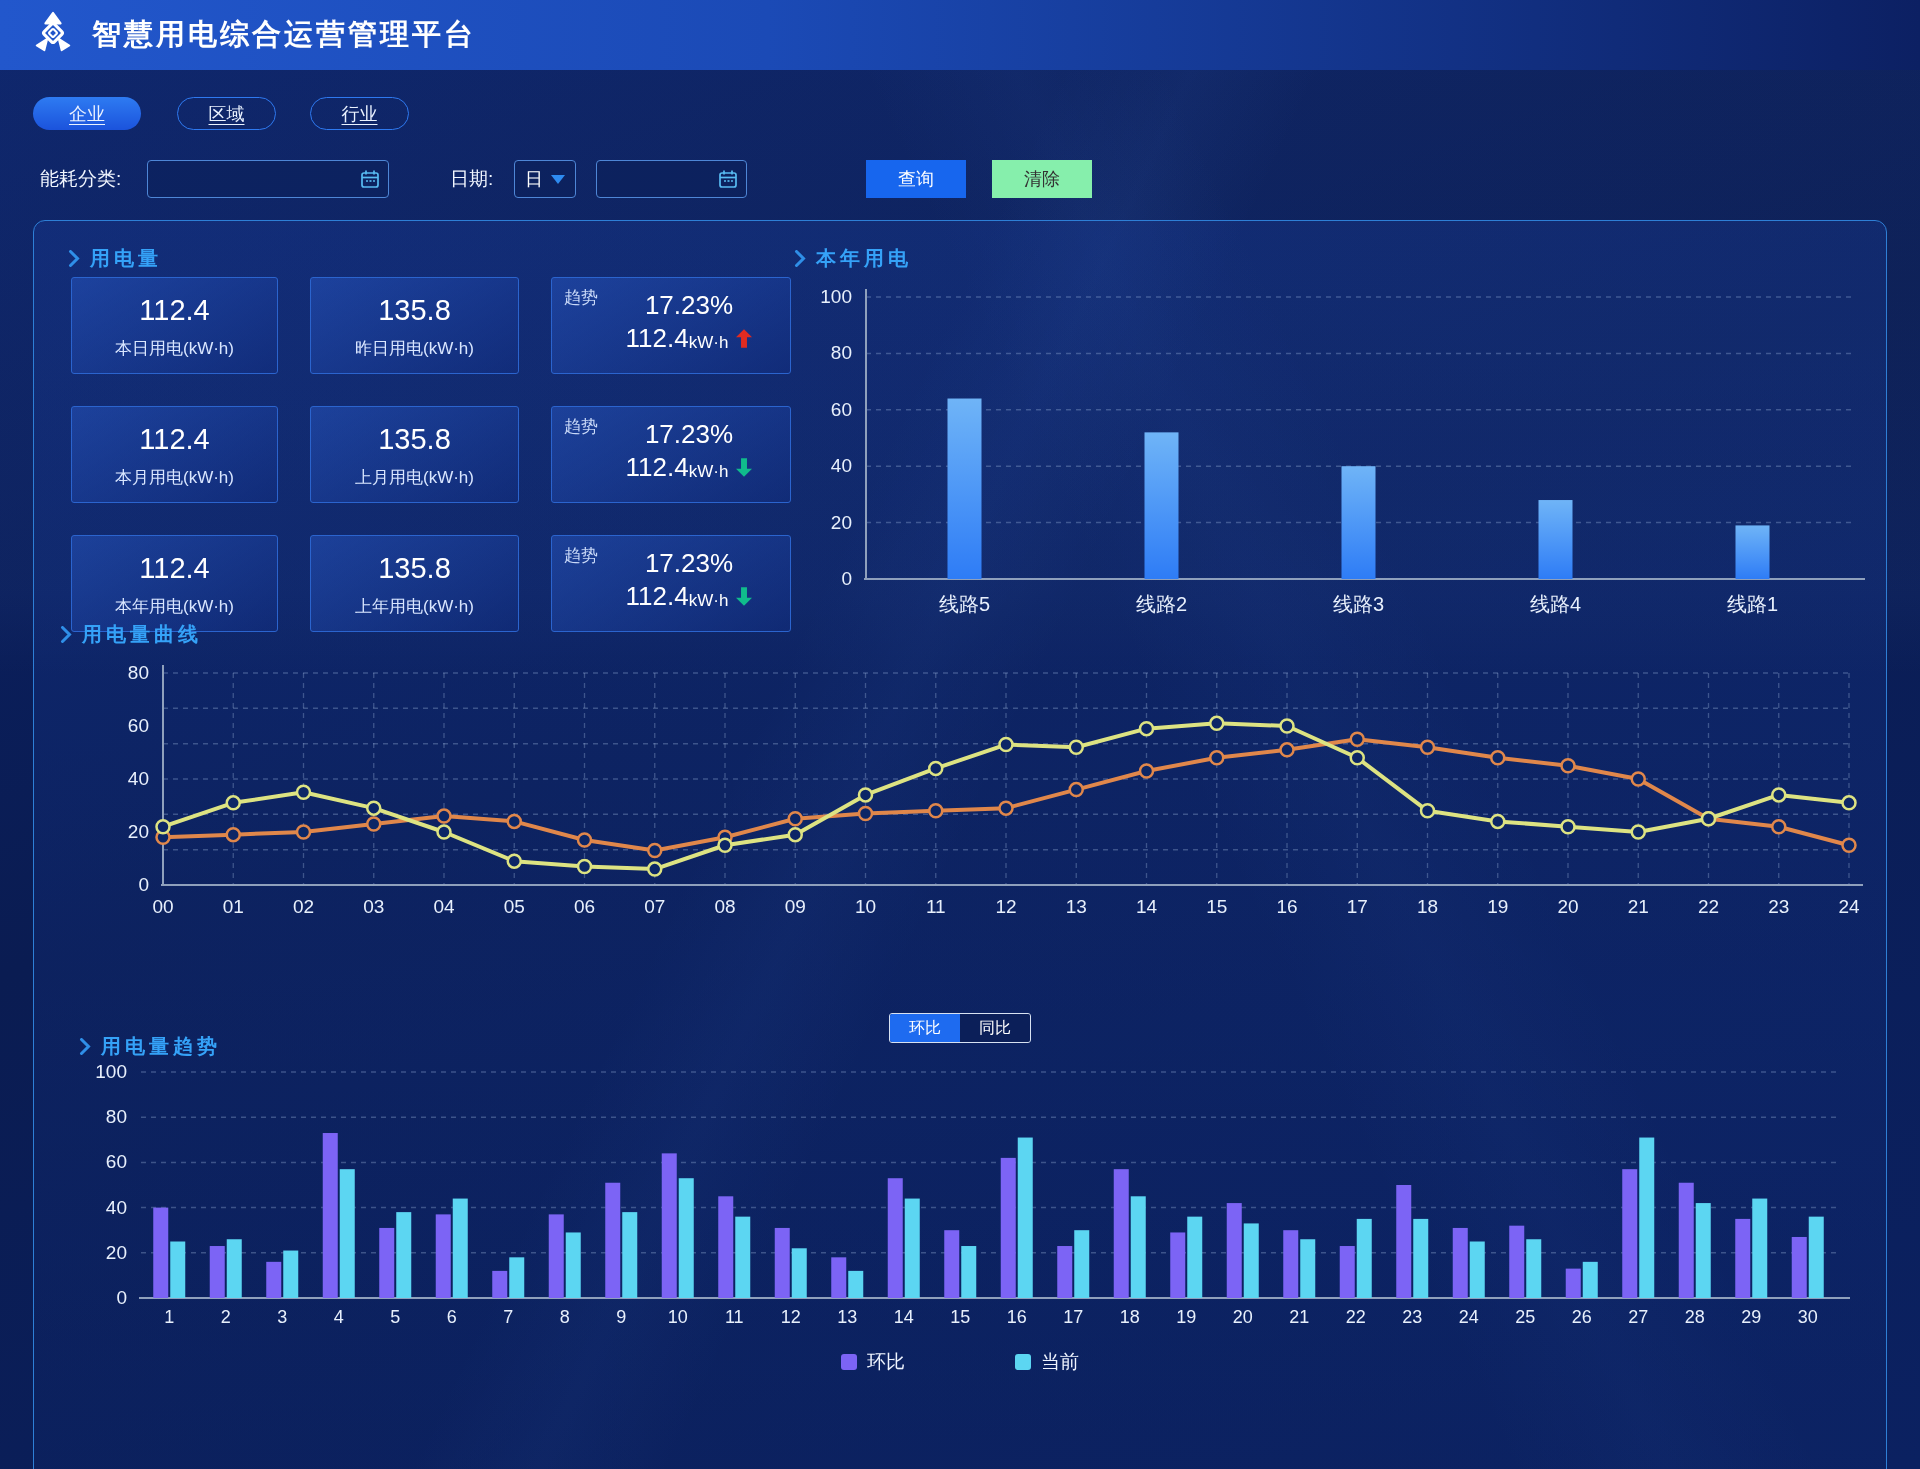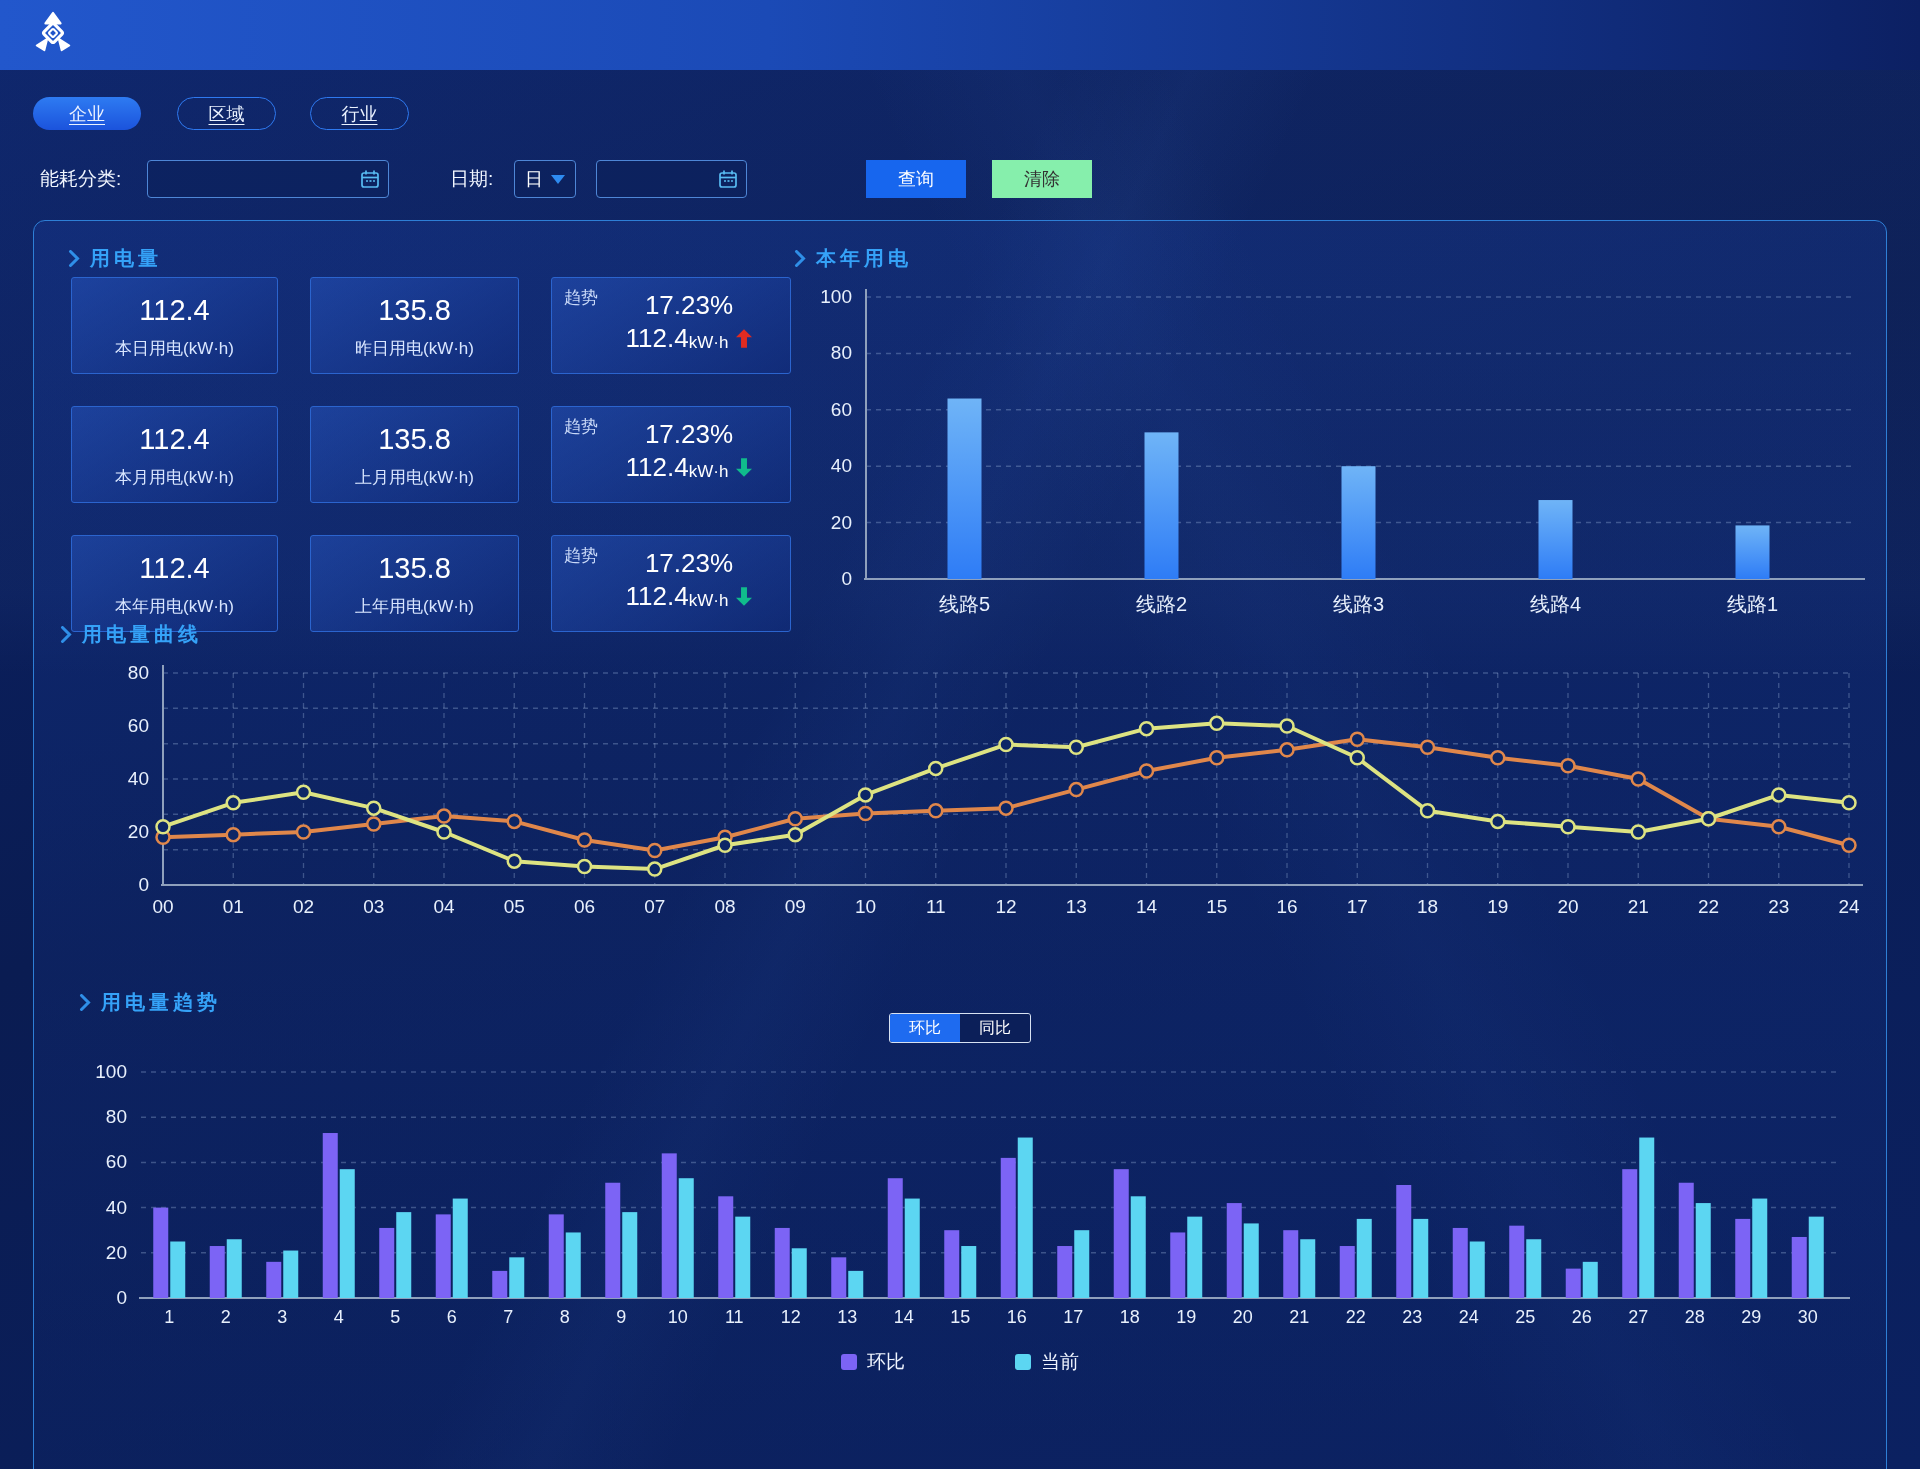--- a/index.html
+++ b/index.html
@@ -83,20 +83,21 @@
 <header class="header">
   <span>
     <svg width="46" height="46" viewBox="0 0 48 48">
       <path d="M24 3 L32 14 L16 14 Z" fill="#fff" stroke="#fff" stroke-width="2" stroke-linejoin="round"></path>
       <path d="M7 37 L18 30 L15 42 Z" fill="#fff" stroke="#fff" stroke-width="2" stroke-linejoin="round"></path>
       <path d="M41 37 L30 30 L33 42 Z" fill="#fff" stroke="#fff" stroke-width="2" stroke-linejoin="round"></path>
       <rect x="16.5" y="16.5" width="15" height="15" rx="2" fill="none" stroke="#fff" stroke-width="3.2" transform="rotate(45 24 24)"></rect>
       <rect x="20.8" y="20.8" width="6.4" height="6.4" rx="1" fill="none" stroke="#fff" stroke-width="2.2" transform="rotate(45 24 24)"></rect>
     </svg>
   </span>
+  <h1>智慧用电综合运营管理平台</h1>
 </header>
 
 <nav id="tabBar">
     <div class="tab active" style="left: 33px; width: 108px;">企业</div>
     <div class="tab" style="left: 177px; width: 99px;">区域</div>
     <div class="tab" style="left: 310px; width: 99px;">行业</div>
   </nav>
 
 <div class="filters">
   <span class="flabel" style="left:40px">能耗分类:</span>
@@ -358,21 +359,21 @@
       <circle cx="1316.25" cy="106.80000000000001" r="6.5" fill="#0C2666" stroke="#DDE382" stroke-width="2.5"></circle>
       <circle cx="1386.5" cy="159.8" r="6.5" fill="#0C2666" stroke="#DDE382" stroke-width="2.5"></circle>
       <circle cx="1456.75" cy="170.4" r="6.5" fill="#0C2666" stroke="#DDE382" stroke-width="2.5"></circle>
       <circle cx="1527" cy="175.7" r="6.5" fill="#0C2666" stroke="#DDE382" stroke-width="2.5"></circle>
       <circle cx="1597.25" cy="181" r="6.5" fill="#0C2666" stroke="#DDE382" stroke-width="2.5"></circle>
       <circle cx="1667.5" cy="167.75" r="6.5" fill="#0C2666" stroke="#DDE382" stroke-width="2.5"></circle>
       <circle cx="1737.75" cy="143.9" r="6.5" fill="#0C2666" stroke="#DDE382" stroke-width="2.5"></circle>
       <circle cx="1808" cy="151.85" r="6.5" fill="#0C2666" stroke="#DDE382" stroke-width="2.5"></circle>
     </svg>
 
-  <div class="sec-title" style="left:45px;top:768px">
+  <div class="sec-title" style="left:45px;top:812px">
     <svg width="12" height="17" viewBox="0 0 12 17">
         <path d="M2.5 1.5 L9.5 8.5 L2.5 15.5" stroke="#2F8FE8" stroke-width="3" fill="none" stroke-linecap="round"></path>
       </svg>
     <span>用电量趋势</span>
   </div>
   <div class="toggle" id="toggle">
       <span class="tg active">环比</span>
       <span class="tg">同比</span>
     </div>
   <svg class="chart" id="trendChart" style="left:12px;top:832px" width="1830" height="282">

